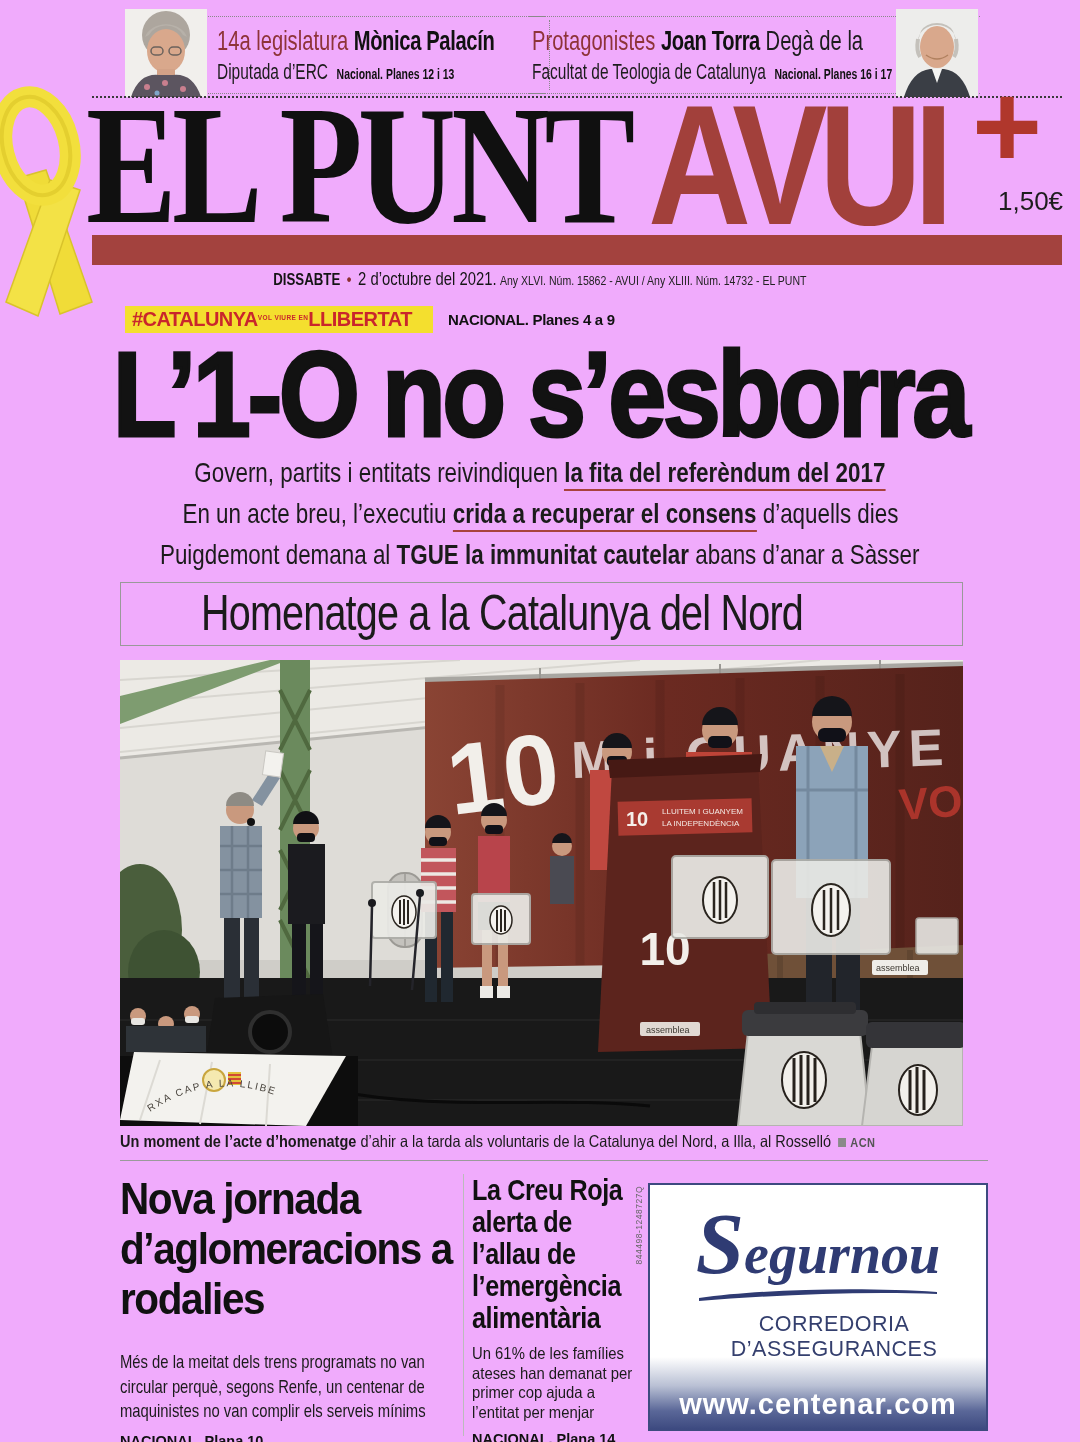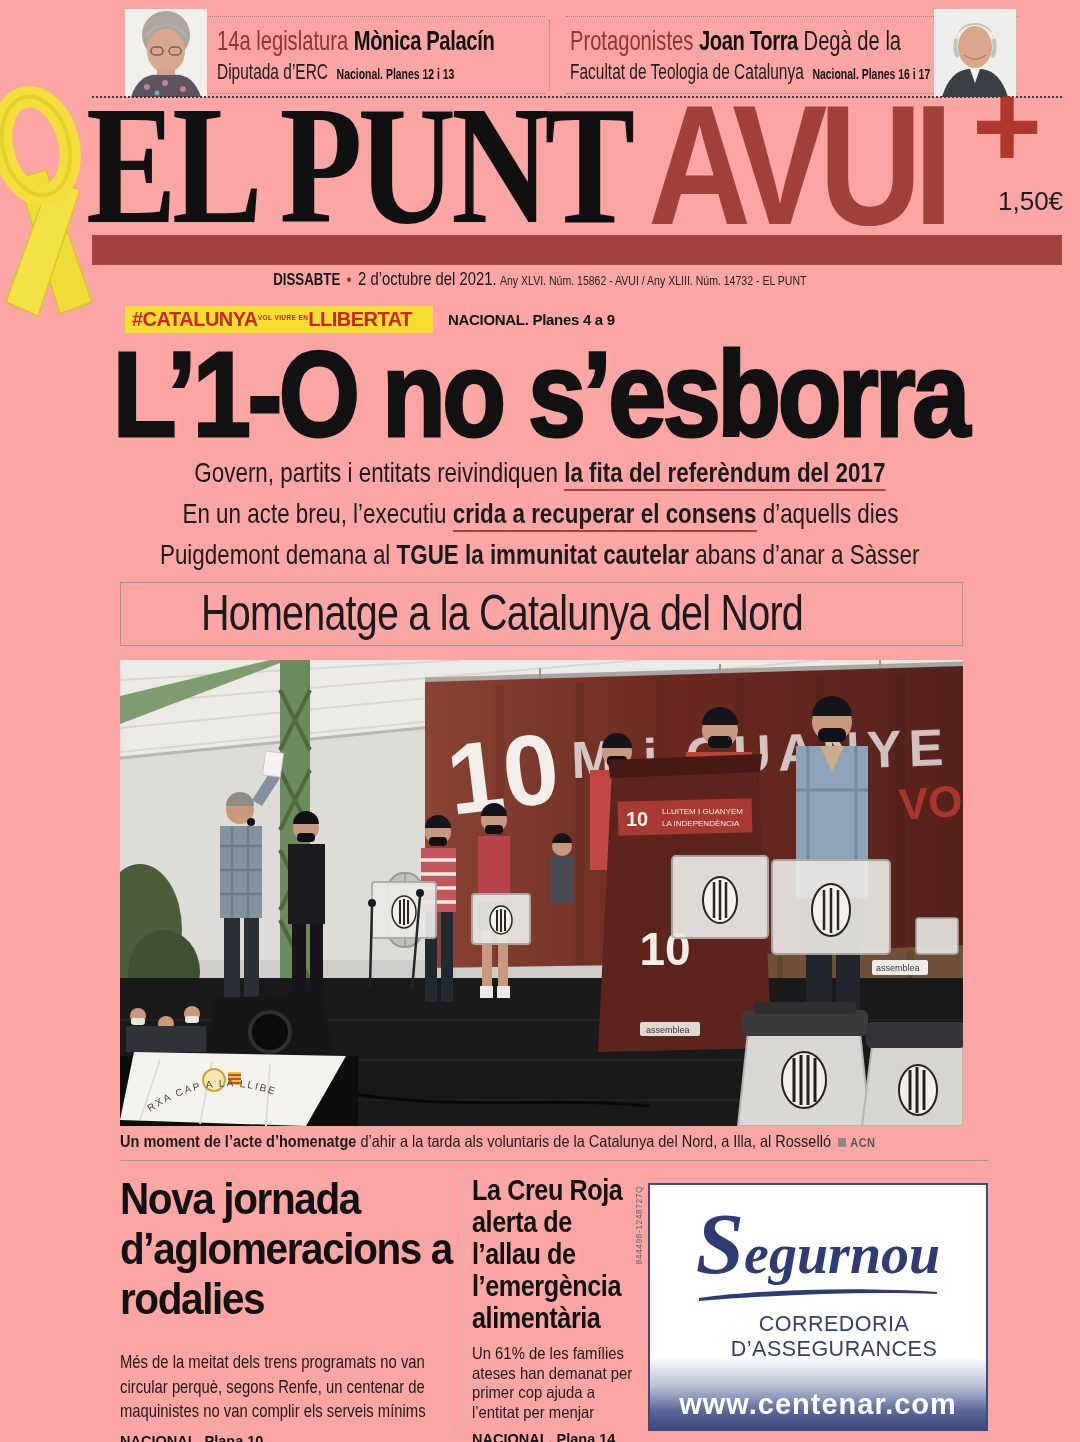--- a/index.html
+++ b/index.html
@@ -1,22 +1,22 @@
 <!DOCTYPE html>
 <html><head>
 <meta charset="utf-8">
 <style>
   html,body{margin:0;padding:0;background:#e8e8e8;}
-  .page{position:relative;width:1080px;height:1442px;background:#fca5a5;margin:0 auto;
+  .page{position:relative;width:1080px;height:1442px;background:#f0abfc;margin:0 auto;
         font-family:"Liberation Sans",sans-serif;color:#151515;overflow:hidden;}
 
   
   .teaser{position:absolute;top:16px;height:76px;border-top:1px dotted #8a8a8a;border-bottom:1px dotted #8a8a8a;}
   .teaser-left{left:125px;width:420px;}
-  .teaser-right{left:566px;width:452px;}
+  .teaser-right{left:528px;width:452px;}
   .t-avatar{position:absolute;top:-8px;width:82px;height:88px;}
   .teaser-left .t-avatar{left:0;}
   .teaser-right .t-avatar{right:2px;}
   .teaser-left .t-text{margin-left:92px;padding-top:9px;}
   .teaser-right .t-text{margin-left:4px;margin-right:96px;padding-top:9px;}
   .t-line1{font-size:28px;line-height:1.08;white-space:nowrap;transform:scaleX(.72);transform-origin:left;}
   .t-kicker{color:#8E3338;}
   .t-name{font-weight:700;color:#111;letter-spacing:-.5px;}
   .t-after{color:#1c1c1c;}
   .t-line2{font-size:21.5px;color:#1c1c1c;white-space:nowrap;transform:scaleX(.72);transform-origin:left;margin-top:4px;}

